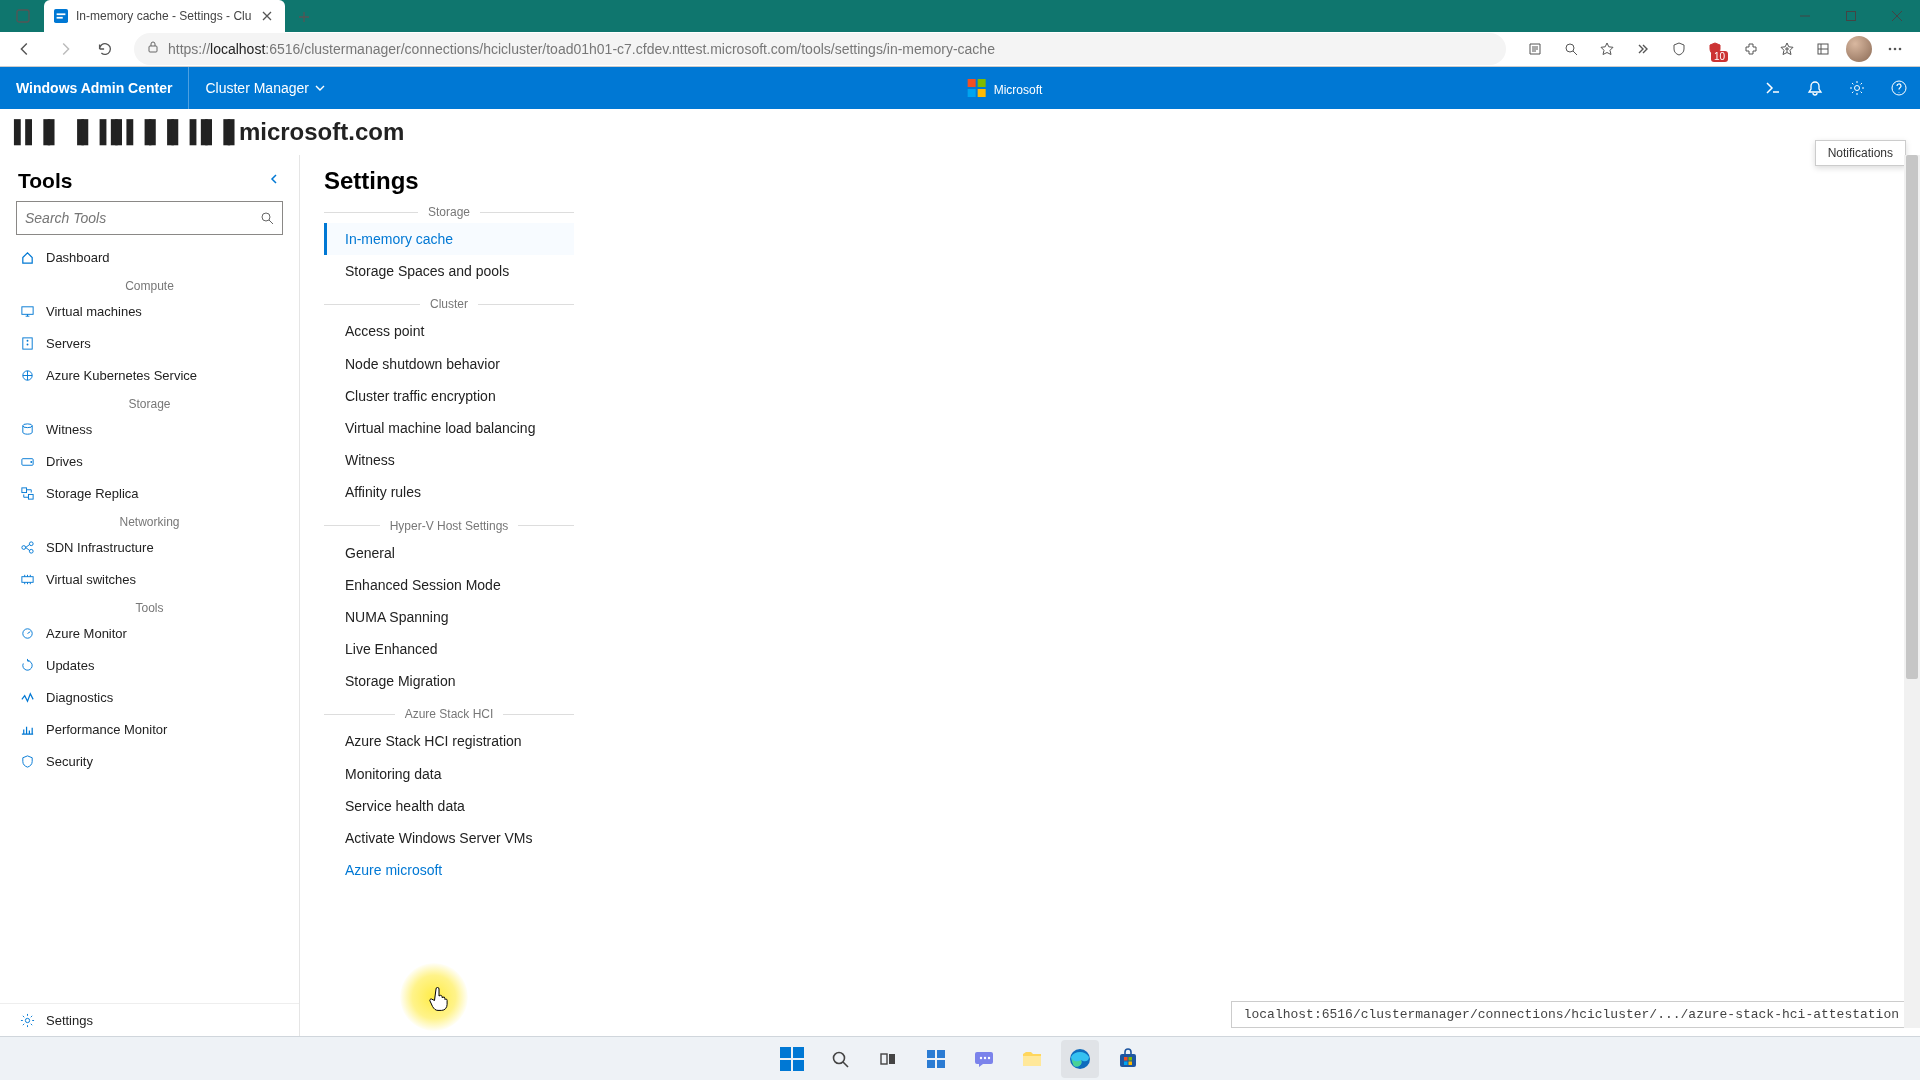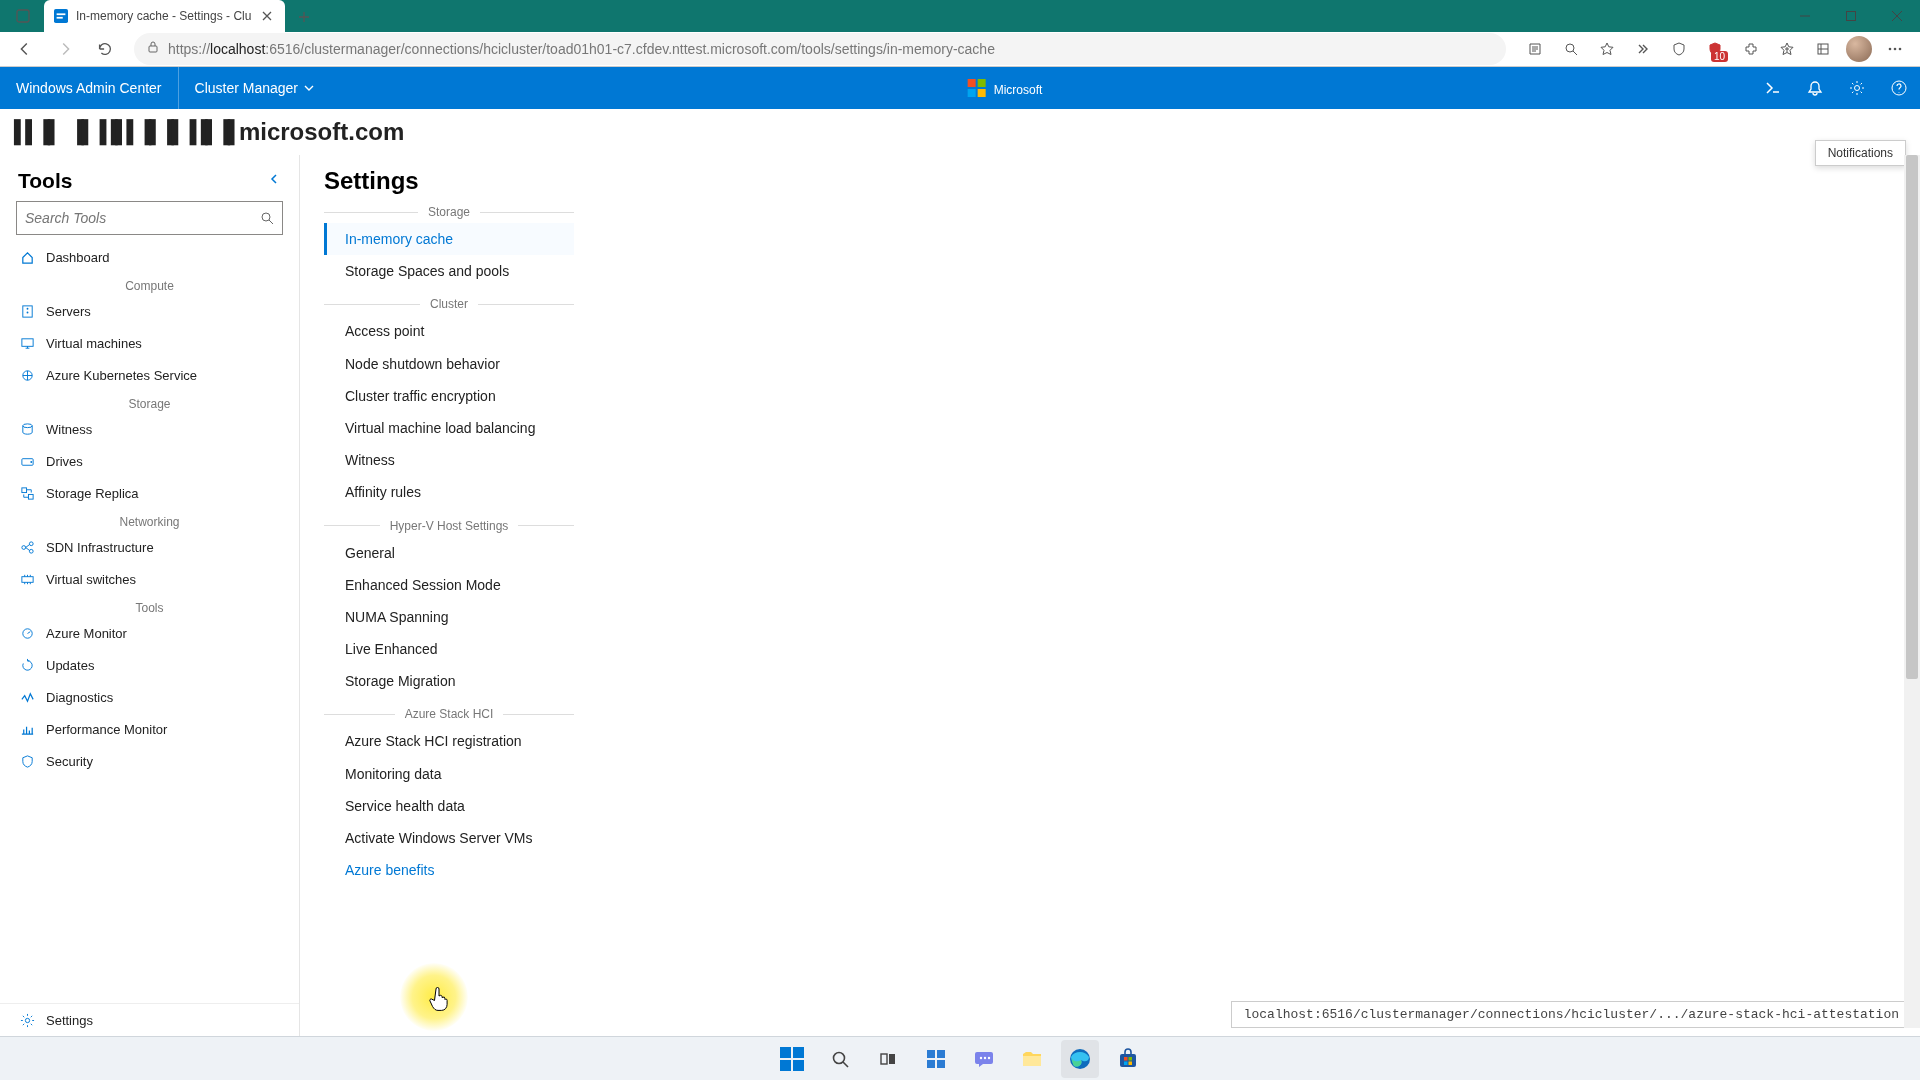--- a/index.html
+++ b/index.html
@@ -24,21 +24,21 @@
   .url-field .lock { color:#666; }
   .url-text { font-size:14px; color:#777; }
   .url-text .host { color:#222; }
   .addr-icons { display:flex; gap:2px; align-items:center; }
   .addr-icons .ic { width:34px; height:34px; display:flex; align-items:center; justify-content:center; color:#555; position:relative; }
   .badge-num { position:absolute; bottom:4px; right:4px; background:#c33; color:#fff; font-size:10px; padding:0 3px; border-radius:3px; }
   .avatar-circ { width:26px; height:26px; border-radius:50%; background: radial-gradient(circle at 35% 30%, #d9b8a0, #8a6a55); }
 
   
   .wac-header { height:42px; background:#0078d4; display:flex; align-items:center; color:#fff; font-size:14px; }
-  .wac-header .brand { padding:0 16px; border-right:1px solid rgba(255,255,255,0.3); height:100%; display:flex; align-items:center; font-weight:400; }
+  .wac-header .brand { padding:0 16px; border-right:1px solid rgba(255,255,255,0.3); height:100%; display:flex; align-items:center; font-weight:700; }
   .wac-header .ctx { padding:0 16px; display:flex; align-items:center; gap:6px; height:100%; }
   .wac-header .ms-logo { position:absolute; left:50%; transform:translateX(-50%); display:flex; align-items:flex-end; gap:8px; font-size:12px;margin-left:45px; }
   .ms-grid { width:18px; height:18px; display:grid; grid-template-columns:1fr 1fr; grid-template-rows:1fr 1fr; gap:1.5px; }
   .ms-grid span:nth-child(1){background:#f25022;} .ms-grid span:nth-child(2){background:#7fba00;}
   .ms-grid span:nth-child(3){background:#00a4ef;} .ms-grid span:nth-child(4){background:#ffb900;}
   .wac-right { margin-left:auto; display:flex; align-items:center; height:100%; }
   .wac-right .hbtn { width:42px; height:100%; display:flex; align-items:center; justify-content:center; color:#fff; }
 
   
   .host-row { height:46px; display:flex; align-items:center; padding:0 14px; background:#fff; }
@@ -302,35 +302,35 @@
             <svg width="15" height="15" viewBox="0 0 16 16">
               <path d="M3 8l5-5 5 5v6H3z" fill="none" stroke="currentColor" stroke-width="1.3"></path>
             </svg>
           </span>
           <span>Dashboard</span>
         </div>
         <div class="tool-group">Compute</div>
         <div class="tool-item">
           <span class="ticon">
             <svg width="15" height="15" viewBox="0 0 16 16">
+              <rect x="2" y="3" width="12" height="8" fill="none" stroke="currentColor"></rect>
+              <path d="M6 13h4M8 11v2" stroke="currentColor"></path>
+            </svg>
+          </span>
+          <span>Virtual machines</span>
+        </div>
+        <div class="tool-item">
+          <span class="ticon">
+            <svg width="15" height="15" viewBox="0 0 16 16">
               <rect x="3" y="2" width="10" height="12" fill="none" stroke="currentColor"></rect>
               <circle cx="8" cy="5" r="1" fill="currentColor"></circle>
               <circle cx="8" cy="9" r="1" fill="currentColor"></circle>
             </svg>
           </span>
           <span>Servers</span>
-        </div>
-        <div class="tool-item">
-          <span class="ticon">
-            <svg width="15" height="15" viewBox="0 0 16 16">
-              <rect x="2" y="3" width="12" height="8" fill="none" stroke="currentColor"></rect>
-              <path d="M6 13h4M8 11v2" stroke="currentColor"></path>
-            </svg>
-          </span>
-          <span>Virtual machines</span>
         </div>
         <div class="tool-item">
           <span class="ticon">
             <svg width="15" height="15" viewBox="0 0 16 16">
               <circle cx="8" cy="8" r="5" fill="none" stroke="currentColor"></circle>
               <path d="M8 3v10M3 8h10" stroke="currentColor"></path>
             </svg>
           </span>
           <span>Azure Kubernetes Service</span>
         </div>
@@ -463,21 +463,21 @@
         <div class="sn-item">NUMA Spanning</div>
         <div class="sn-item">Live Enhanced</div>
         <div class="sn-item">Storage Migration</div>
         <div class="sn-group">
           <span>Azure Stack HCI</span>
         </div>
         <div class="sn-item">Azure Stack HCI registration</div>
         <div class="sn-item">Monitoring data</div>
         <div class="sn-item">Service health data</div>
         <div class="sn-item">Activate Windows Server VMs</div>
-        <div class="sn-item hoverlink">Azure benefits</div>
+        <div class="sn-item hoverlink">Azure microsoft</div>
       </div>
   </div>
 </div>
 
 <div class="spotlight" style="left:400px; top:963px;"></div>
 <svg class="cursor-hand" style="left:428px; top:986px;" viewBox="0 0 22 26">
   <path d="M8 3a1.5 1.5 0 0 1 3 0v7l1-.5a1.3 1.3 0 0 1 2 1v1l1-.3a1.3 1.3 0 0 1 1.8 1.2v1l.8-.2a1.2 1.2 0 0 1 1.5 1.2v4c0 3-2 6-5.5 6H10c-2.5 0-4-1.5-5.5-4L2 15c-.6-1 .3-2.3 1.5-2l3 1.5z" fill="#fff" stroke="#000" stroke-width="1"></path>
 </svg>
 
 <div class="link-preview">localhost:6516/clustermanager/connections/hcicluster/.../azure-stack-hci-attestation</div>

